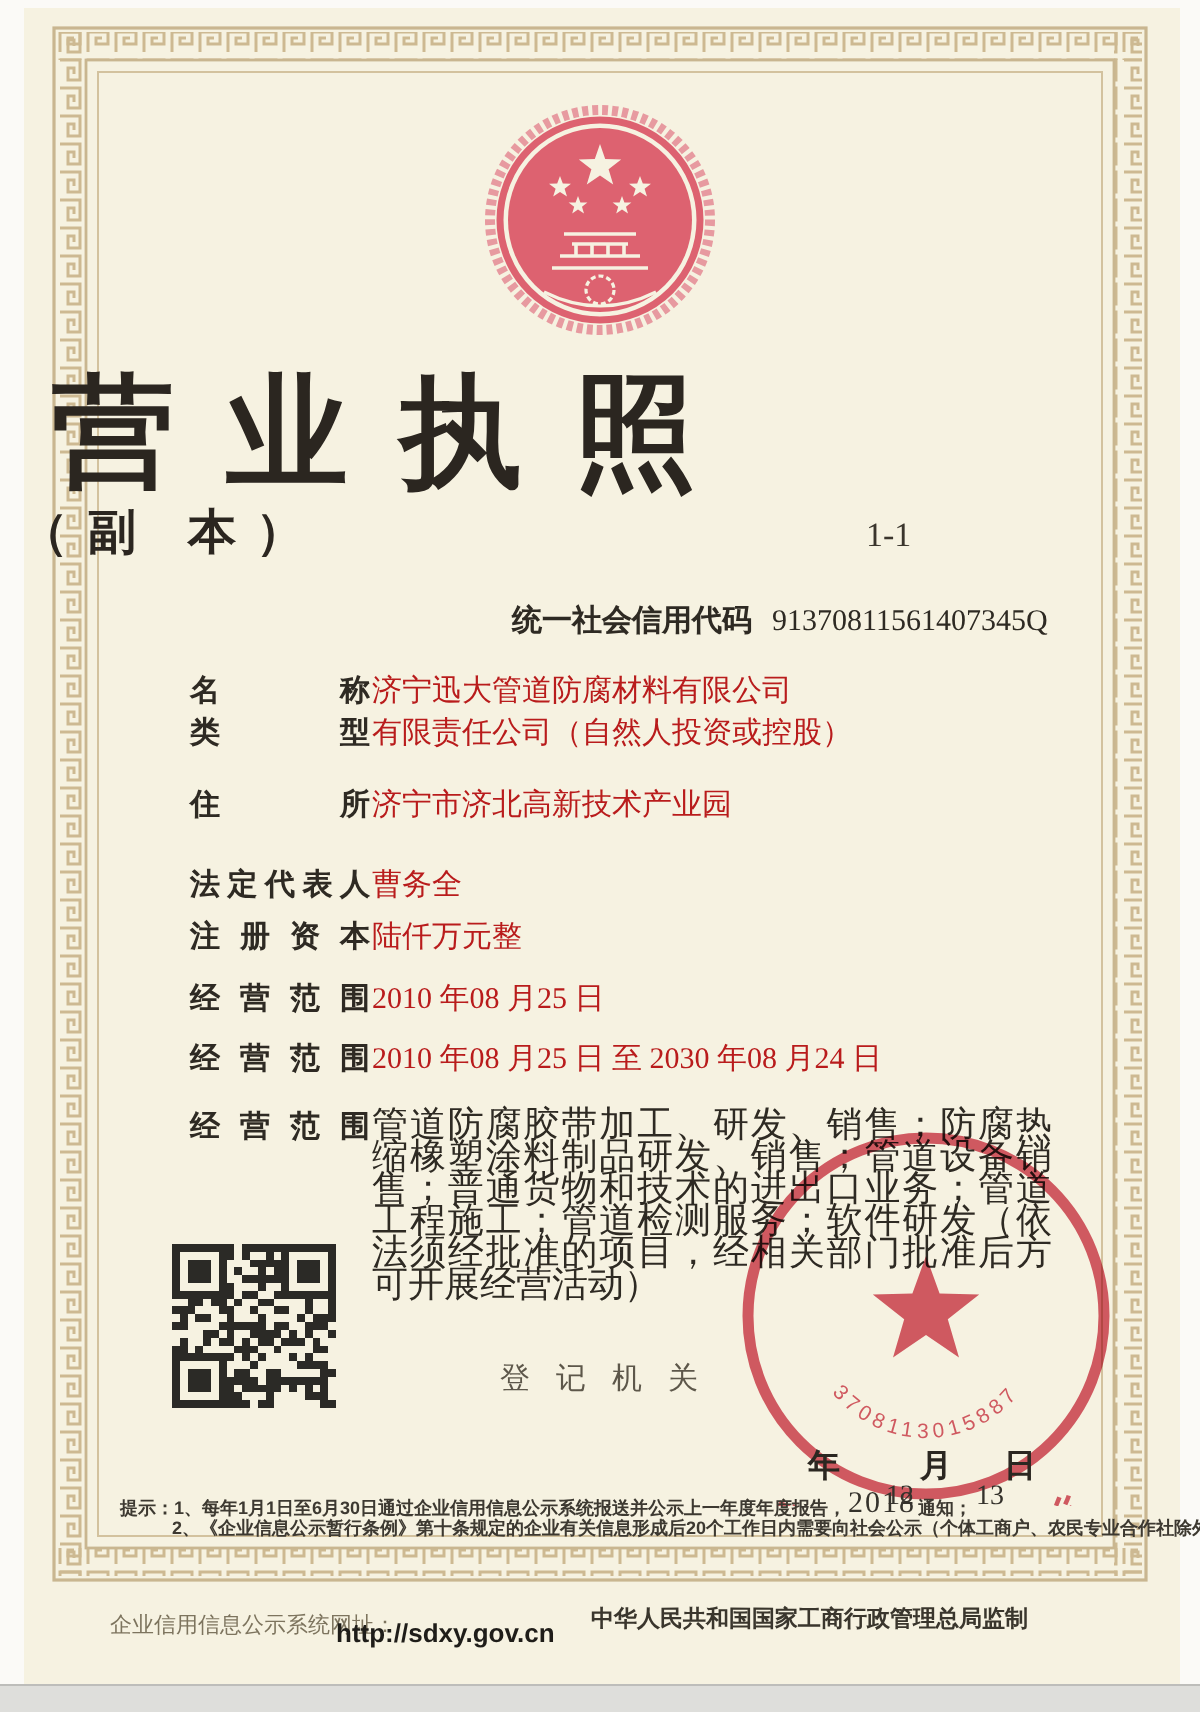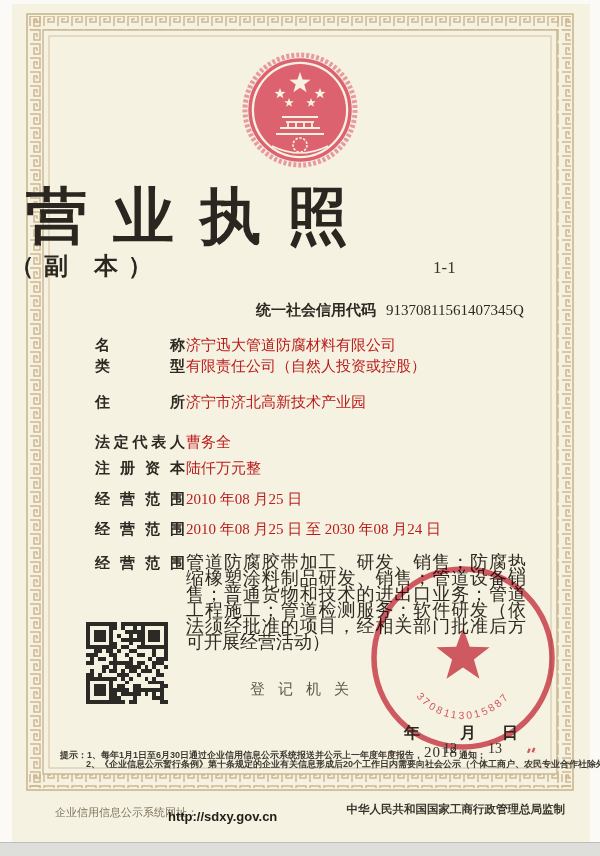--- a/index.html
+++ b/index.html
@@ -25,21 +25,21 @@
   .dlabel{font-size:16px;font-weight:bold;color:#2b2721;}
   .dyear{left:404px;top:723px}.dmonth{left:460px;top:723px}.dday{left:502px;top:723px}
   .dnum{font-size:14px;color:#35322c;}
   .n-month{left:443px;top:741px}.n-day{left:488px;top:741px}
   .hint{left:60px;font-family:"Liberation Sans","DejaVu Sans",sans-serif;font-size:9px;font-weight:bold;color:#3d3931;white-space:nowrap;}
   .hint1{top:745px;}
   .hint2{top:758px;padding-left:26px;}
   .stamp-year{font-family:Liberation Serif, serif;font-weight:normal;font-size:15px;color:#35322c;letter-spacing:1px;margin:0 1px;position:relative;top:-1px;}
   .foot-label{left:38px;top:805px;font-family:"Liberation Sans","DejaVu Sans",sans-serif;font-size:11px;color:#7d745e;margin-left:17px;}
   .foot-url{left:168px;top:809px;font-family:"Liberation Sans","DejaVu Sans",sans-serif;font-size:13px;font-weight:bold;color:#1f1d19;}
-  .foot-issuer{left:0;top:802px;width:565px;text-align:right;font-size:11.5px;font-weight:bold;color:#3a362d;}
+  .foot-issuer{left:0;top:802px;width:514px;text-align:right;font-size:11.5px;font-weight:bold;color:#3a362d;}
 </style>
 </head>
 <body>
 
 <div class="paper"></div>
 
 <svg class="frame-svg" width="600" height="856">
   <defs>
     <pattern id="mh" width="14" height="14" patternUnits="userSpaceOnUse">
       <path d="M2,12 V2 H12 V8 H6 V5 H9" fill="none" stroke="#cdb992" stroke-width="1.5"></path>

